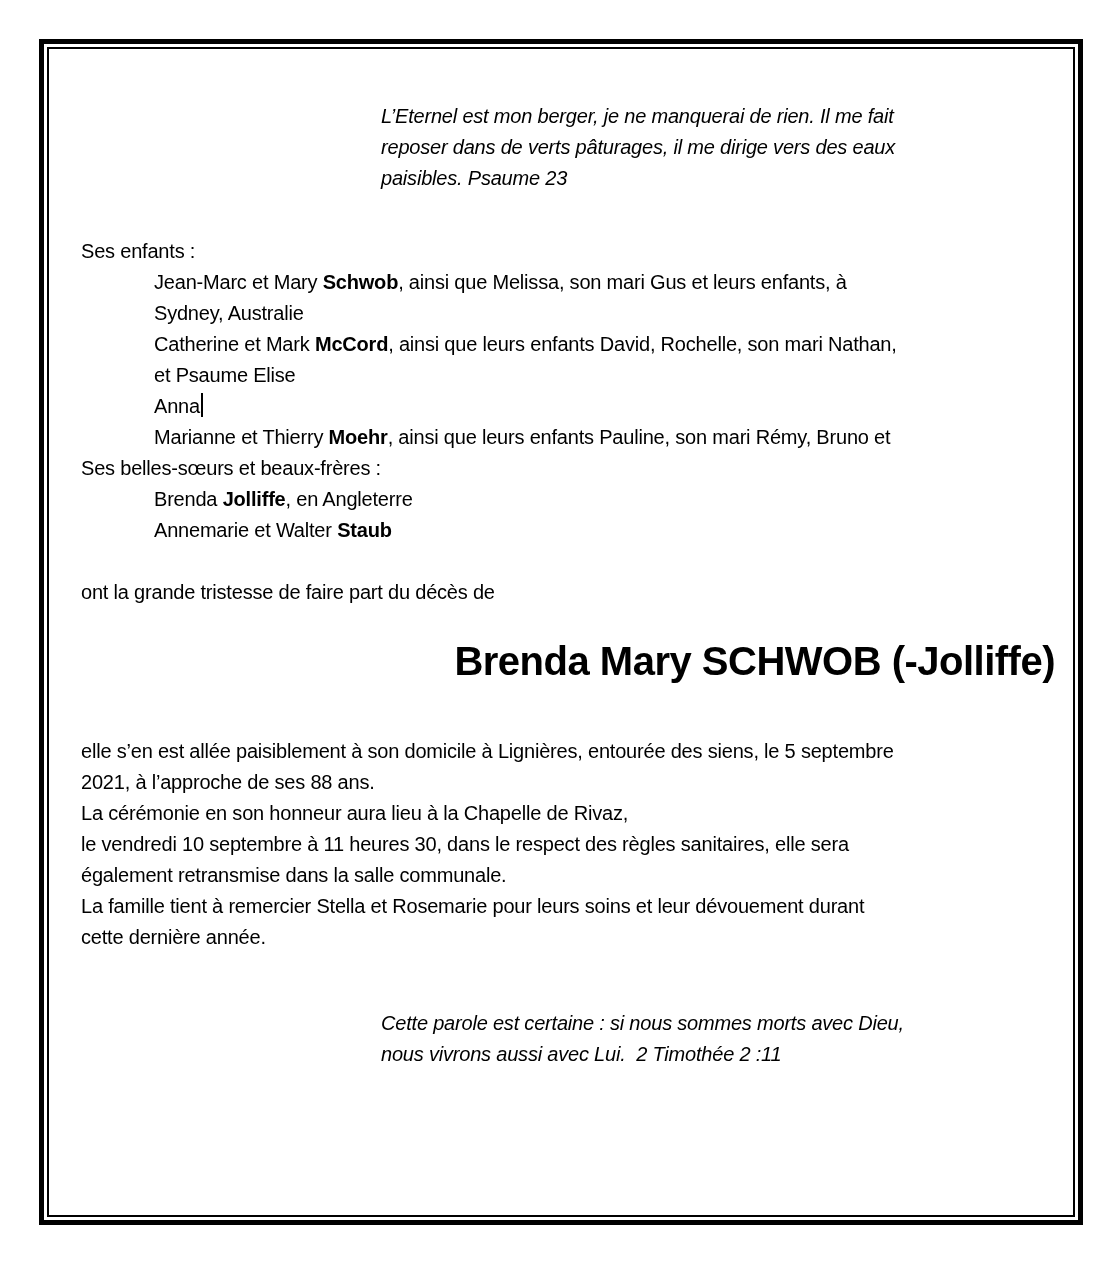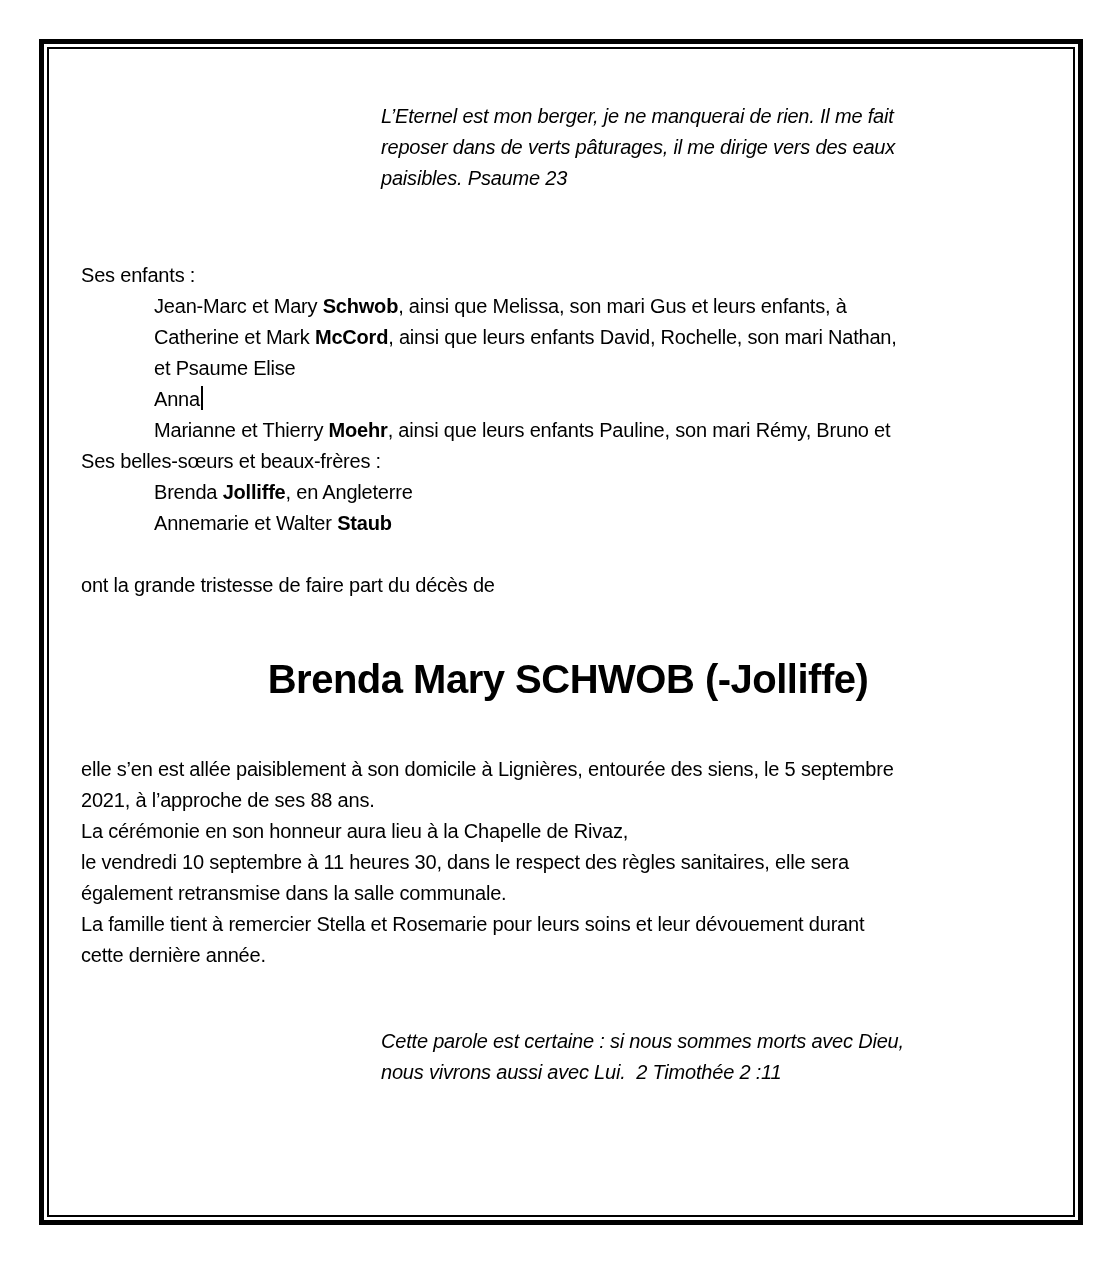--- a/index.html
+++ b/index.html
@@ -26,28 +26,28 @@
     width: 100%; height: 100%;
     padding: 52px 18px 0 32px;
     font-size: 20px;
     line-height: 31px;
     letter-spacing: -0.2px;
   }
   .line { white-space: pre; }
   .indent { margin-left: 73px; }
   .b { font-weight: 700; }
   .quote { font-style: italic; margin-left: 300px; }
-  .family-list { margin-top: 66px; }
+  .family-list { margin-top: 42px; }
   .announcement { margin-top: 31px; }
   .deceased-name {
-    margin-top: 55px;
+    margin-top: 30px;
     font-size: 40px;
     line-height: 46px;
     font-weight: 700;
-    text-align: center;
+    text-align: right;
     letter-spacing: -0.5px;
     white-space: pre;
   }
   .body-block { margin-top: 52px; }
   .bottom-quote { margin-top: 55px; font-style: italic; }
   .caret {
     display: inline-block;
     width: 2px; height: 24px;
     background: #000000;
     vertical-align: -4px;
@@ -65,20 +65,21 @@
         <div class="quote top-quote">
             <div class="line"><span>L’Eternel est mon berger, je ne manquerai de rien. Il me fait</span></div>
             <div class="line"><span>reposer dans de verts pâturages, il me dirige vers des eaux</span></div>
             <div class="line"><span>paisibles. Psaume 23</span></div>
           </div>
 
         <div class="family-list">
           <div class="line">Ses enfants :</div>
           <div>
               <div class="line indent"><span>Jean-Marc et Mary </span><span class="b">Schwob</span><span>, ainsi que Melissa, son mari Gus et leurs enfants, à</span></div>
+              <div class="line indent"><span>Sydney, Australie</span></div>
               <div class="line indent"><span>Catherine et Mark </span><span class="b">McCord</span><span>, ainsi que leurs enfants David, Rochelle, son mari Nathan,</span></div>
               <div class="line indent"><span>et Psaume Elise</span></div>
               <div class="line indent"><span>Anna</span><span class="caret"></span></div>
               <div class="line indent"><span>Marianne et Thierry </span><span class="b">Moehr</span><span>, ainsi que leurs enfants Pauline, son mari Rémy, Bruno et</span></div>
             </div>
           <div class="line">Ses belles-sœurs et beaux-frères :</div>
           <div>
               <div class="line indent"><span>Brenda </span><span class="b">Jolliffe</span><span>, en Angleterre</span></div>
               <div class="line indent"><span>Annemarie et Walter </span><span class="b">Staub</span></div>
             </div>

